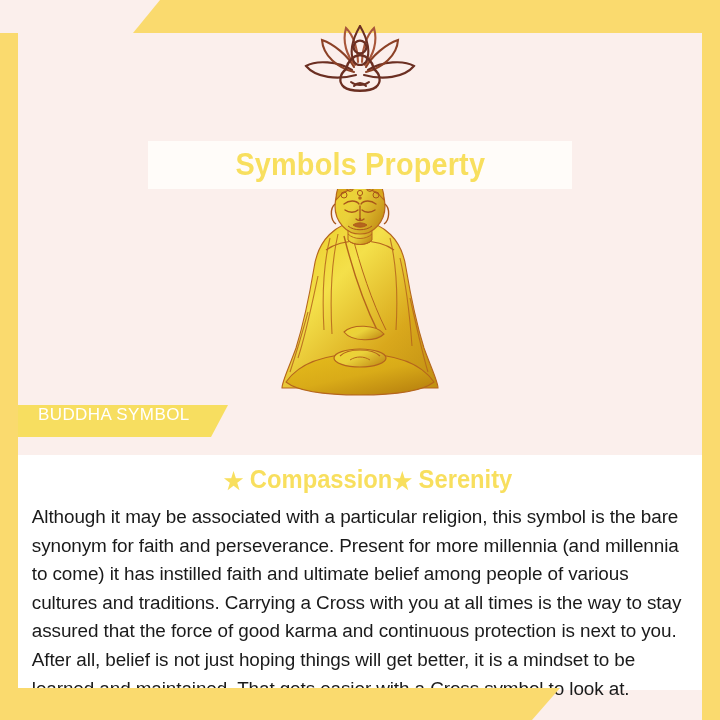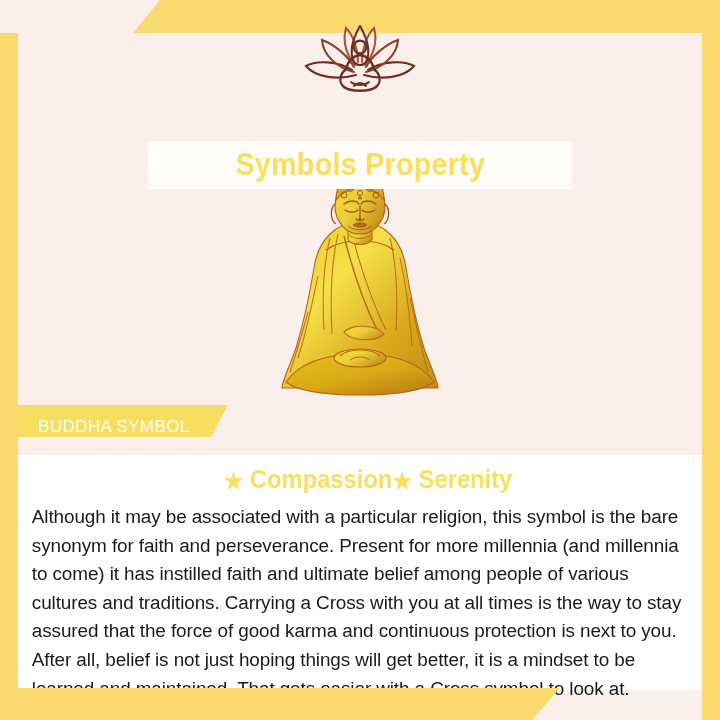--- a/index.html
+++ b/index.html
@@ -137,21 +137,21 @@
   
   .symbol-ribbon {
     position: absolute;
     top: 405px;
     left: 18px;
     width: 210px;
     height: 32px;
     background: #f7de60;
     clip-path: polygon(0 0, 100% 0, calc(100% - 17px) 100%, 0 100%);
     display: flex;
-    align-items: flex-end;
+    align-items: flex-start;
     z-index: 7;
   }
   .symbol-ribbon-label {
     color: #ffffff;
     font-size: 17px;
     letter-spacing: 0.4px;
     padding-left: 20px;
     font-weight: 400;
   }
 

